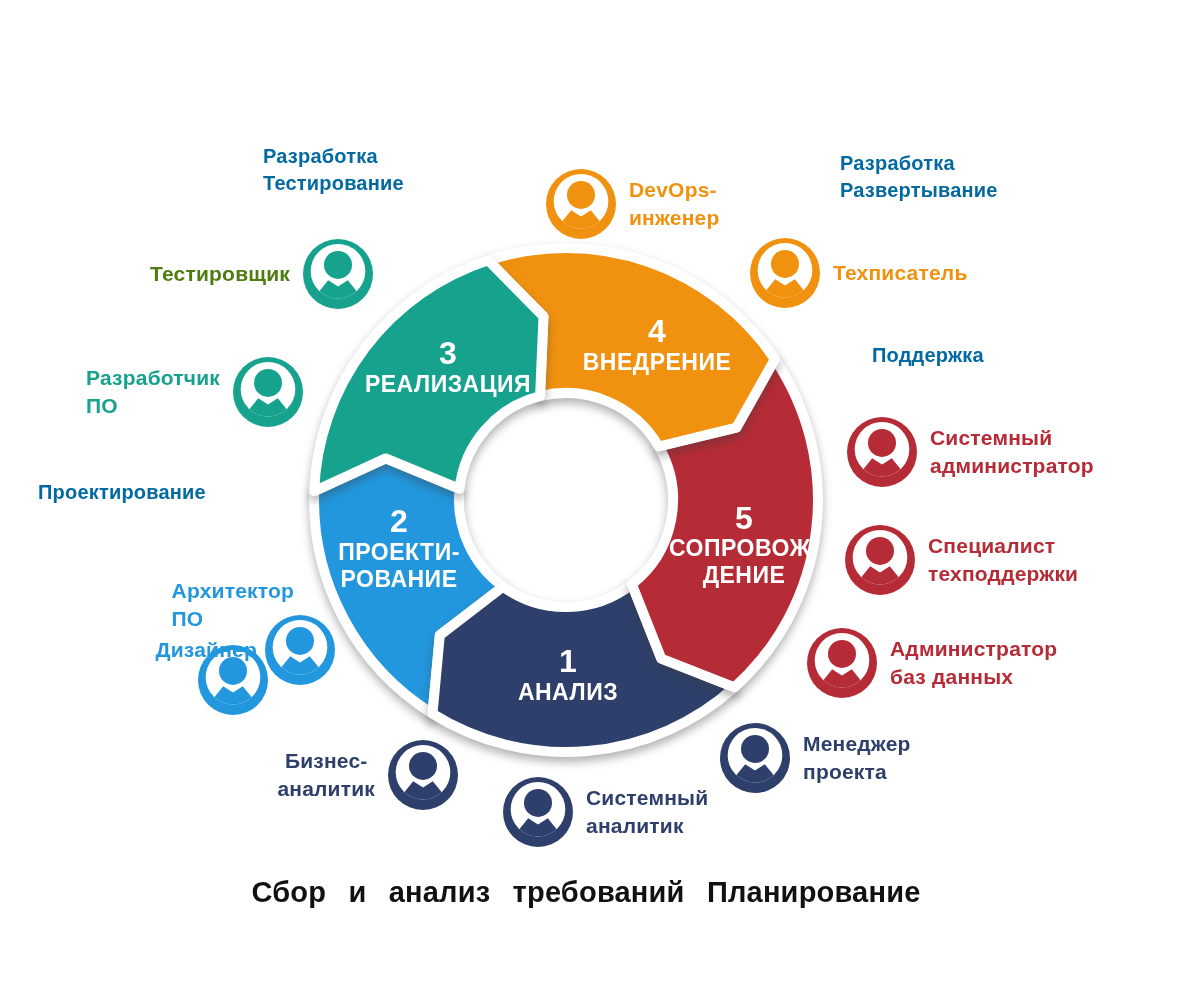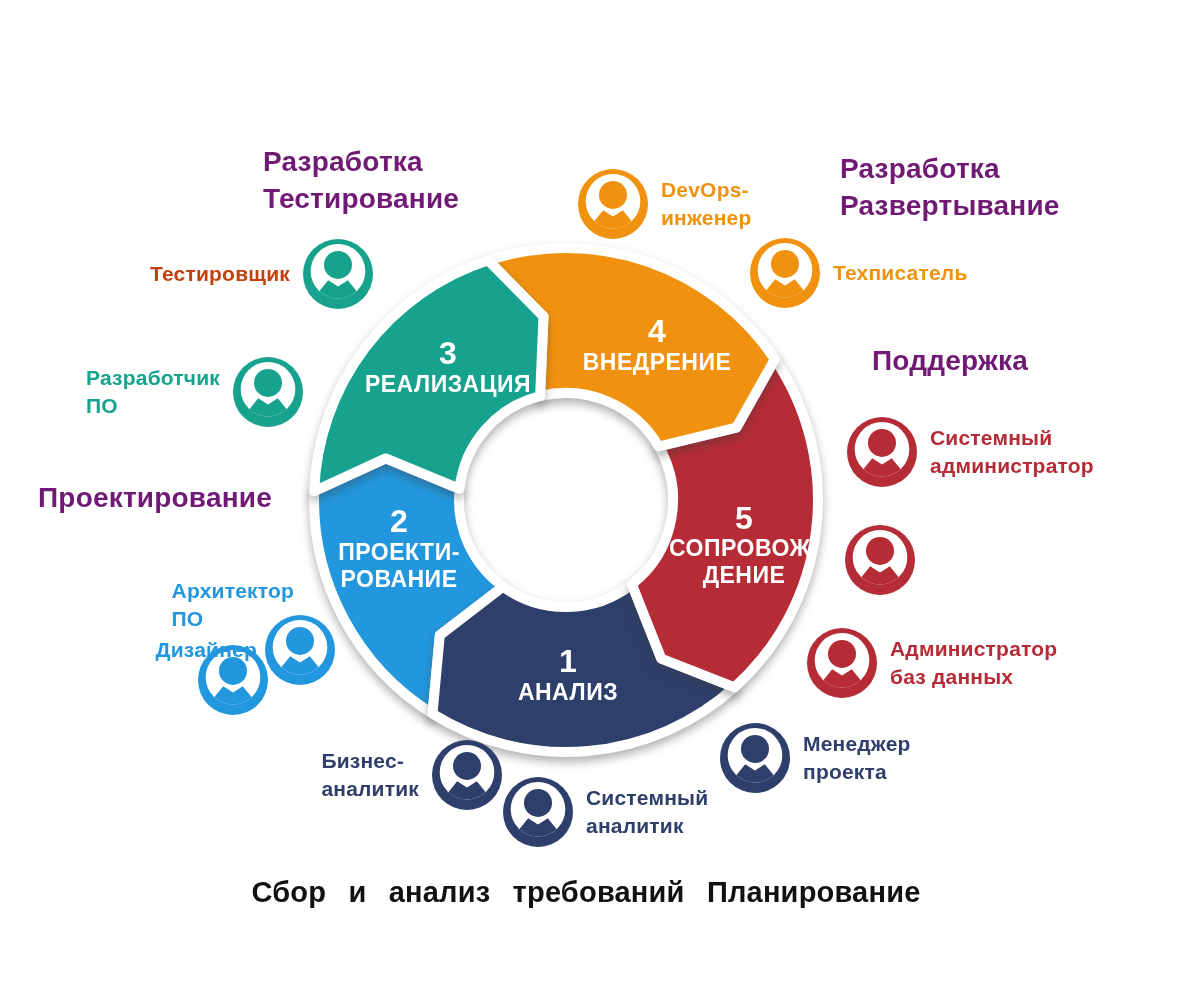--- a/index.html
+++ b/index.html
@@ -15,21 +15,21 @@
   }
   .wnum{
     fill:#fff;font-weight:bold;font-size:32px;text-anchor:middle;
     font-family:"Liberation Sans","DejaVu Sans",sans-serif;
   }
   .wlab{
     fill:#fff;font-weight:bold;font-size:23px;text-anchor:middle;letter-spacing:.5px;
     font-family:"Liberation Sans","DejaVu Sans",sans-serif;
   }
   .header{
-    position:absolute;color:#701a75;font-weight:bold;font-size:28px;
+    position:absolute;color:#0369a1;font-weight:bold;font-size:20px;
     line-height:1.33;white-space:pre-line;letter-spacing:.2px;
   }
   .footer-caption{
     position:absolute;left:0;top:876px;width:1172px;text-align:center;
     color:#111;font-weight:bold;font-size:29px;word-spacing:14px;letter-spacing:.2px;
   }
   .role{position:absolute;display:flex;align-items:center;gap:13px;}
   .role-icon{width:70px;height:70px;flex:none;display:block;}
   .role-label{
     font-weight:bold;font-size:21px;line-height:1.32;white-space:pre-line;
@@ -90,21 +90,21 @@
 
   <div class="header" style="left:263px;top:143px;">Разработка
 Тестирование</div>
   <div class="header" style="left:840px;top:150px;">Разработка
 Развертывание</div>
   <div class="header" style="left:872px;top:342px;text-align:center;">Поддержка</div>
   <div class="header" style="left:38px;top:479px;">Проектирование</div>
   <div class="footer-caption">Сбор и анализ требований Планирование</div>
 
   <div class="role" style="right:827px;top:239px;">
-    <div class="role-label" style="color: #c2410c;">Тестировщик</div>
+    <div class="role-label" style="color: #4d7c0f;">Тестировщик</div>
     <svg class="role-icon" viewBox="0 0 100 100">
         <use href="#user-icon" fill="#16A28D"></use>
       </svg>
   </div>
 
   <div class="role" style="right:897px;top:357px;">
     <div class="role-label" style="color: rgb(22, 162, 141);">Разработчик
 ПО</div>
     <svg class="role-icon" viewBox="0 0 100 100">
         <use href="#user-icon" fill="#16A28D"></use>
@@ -119,21 +119,21 @@
       </svg>
   </div>
 
   <div class="role" style="right:865px;top:615px;gap:8px;">
     <div class="role-label" style="color: rgb(34, 151, 222);">Дизайнер</div>
     <svg class="role-icon" viewBox="0 0 100 100">
         <use href="#user-icon" fill="#2297DE"></use>
       </svg>
   </div>
 
-  <div class="role" style="right:698px;top:740px;">
+  <div class="role" style="right:742px;top:740px;text-align:center;">
     <div class="role-label" style="color: rgb(45, 63, 106);">Бизнес-
 аналитик</div>
     <svg class="role-icon" viewBox="0 0 100 100">
         <use href="#user-icon" fill="#2D3F6A"></use>
       </svg>
   </div>
 
   <div class="role" style="left:503px;top:777px;">
     <svg class="role-icon" viewBox="0 0 100 100">
         <use href="#user-icon" fill="#2D3F6A"></use>
@@ -155,38 +155,40 @@
         <use href="#user-icon" fill="#B52B36"></use>
       </svg>
     <div class="role-label" style="color: rgb(181, 43, 54);">Администратор
 баз данных</div>
   </div>
 
   <div class="role" style="left:845px;top:525px;">
     <svg class="role-icon" viewBox="0 0 100 100">
         <use href="#user-icon" fill="#B52B36"></use>
       </svg>
+    <div class="role-label" style="color: rgb(181, 43, 54);">Специалист
+техподдержки</div>
   </div>
 
   <div class="role" style="left:847px;top:417px;">
     <svg class="role-icon" viewBox="0 0 100 100">
         <use href="#user-icon" fill="#B52B36"></use>
       </svg>
     <div class="role-label" style="color: rgb(181, 43, 54);">Системный
 администратор</div>
   </div>
 
   <div class="role" style="left:750px;top:238px;">
     <svg class="role-icon" viewBox="0 0 100 100">
         <use href="#user-icon" fill="#F0920F"></use>
       </svg>
     <div class="role-label" style="color: rgb(240, 146, 15);">Техписатель</div>
   </div>
 
-  <div class="role" style="left:578px;top:169px;gap:13px;">
+  <div class="role" style="left:546px;top:169px;gap:13px;">
     <svg class="role-icon" viewBox="0 0 100 100">
         <use href="#user-icon" fill="#F0920F"></use>
       </svg>
     <div class="role-label" style="color: rgb(240, 146, 15);">DevOps-
 инженер</div>
   </div>
 
 </div>
 
 </body></html>

